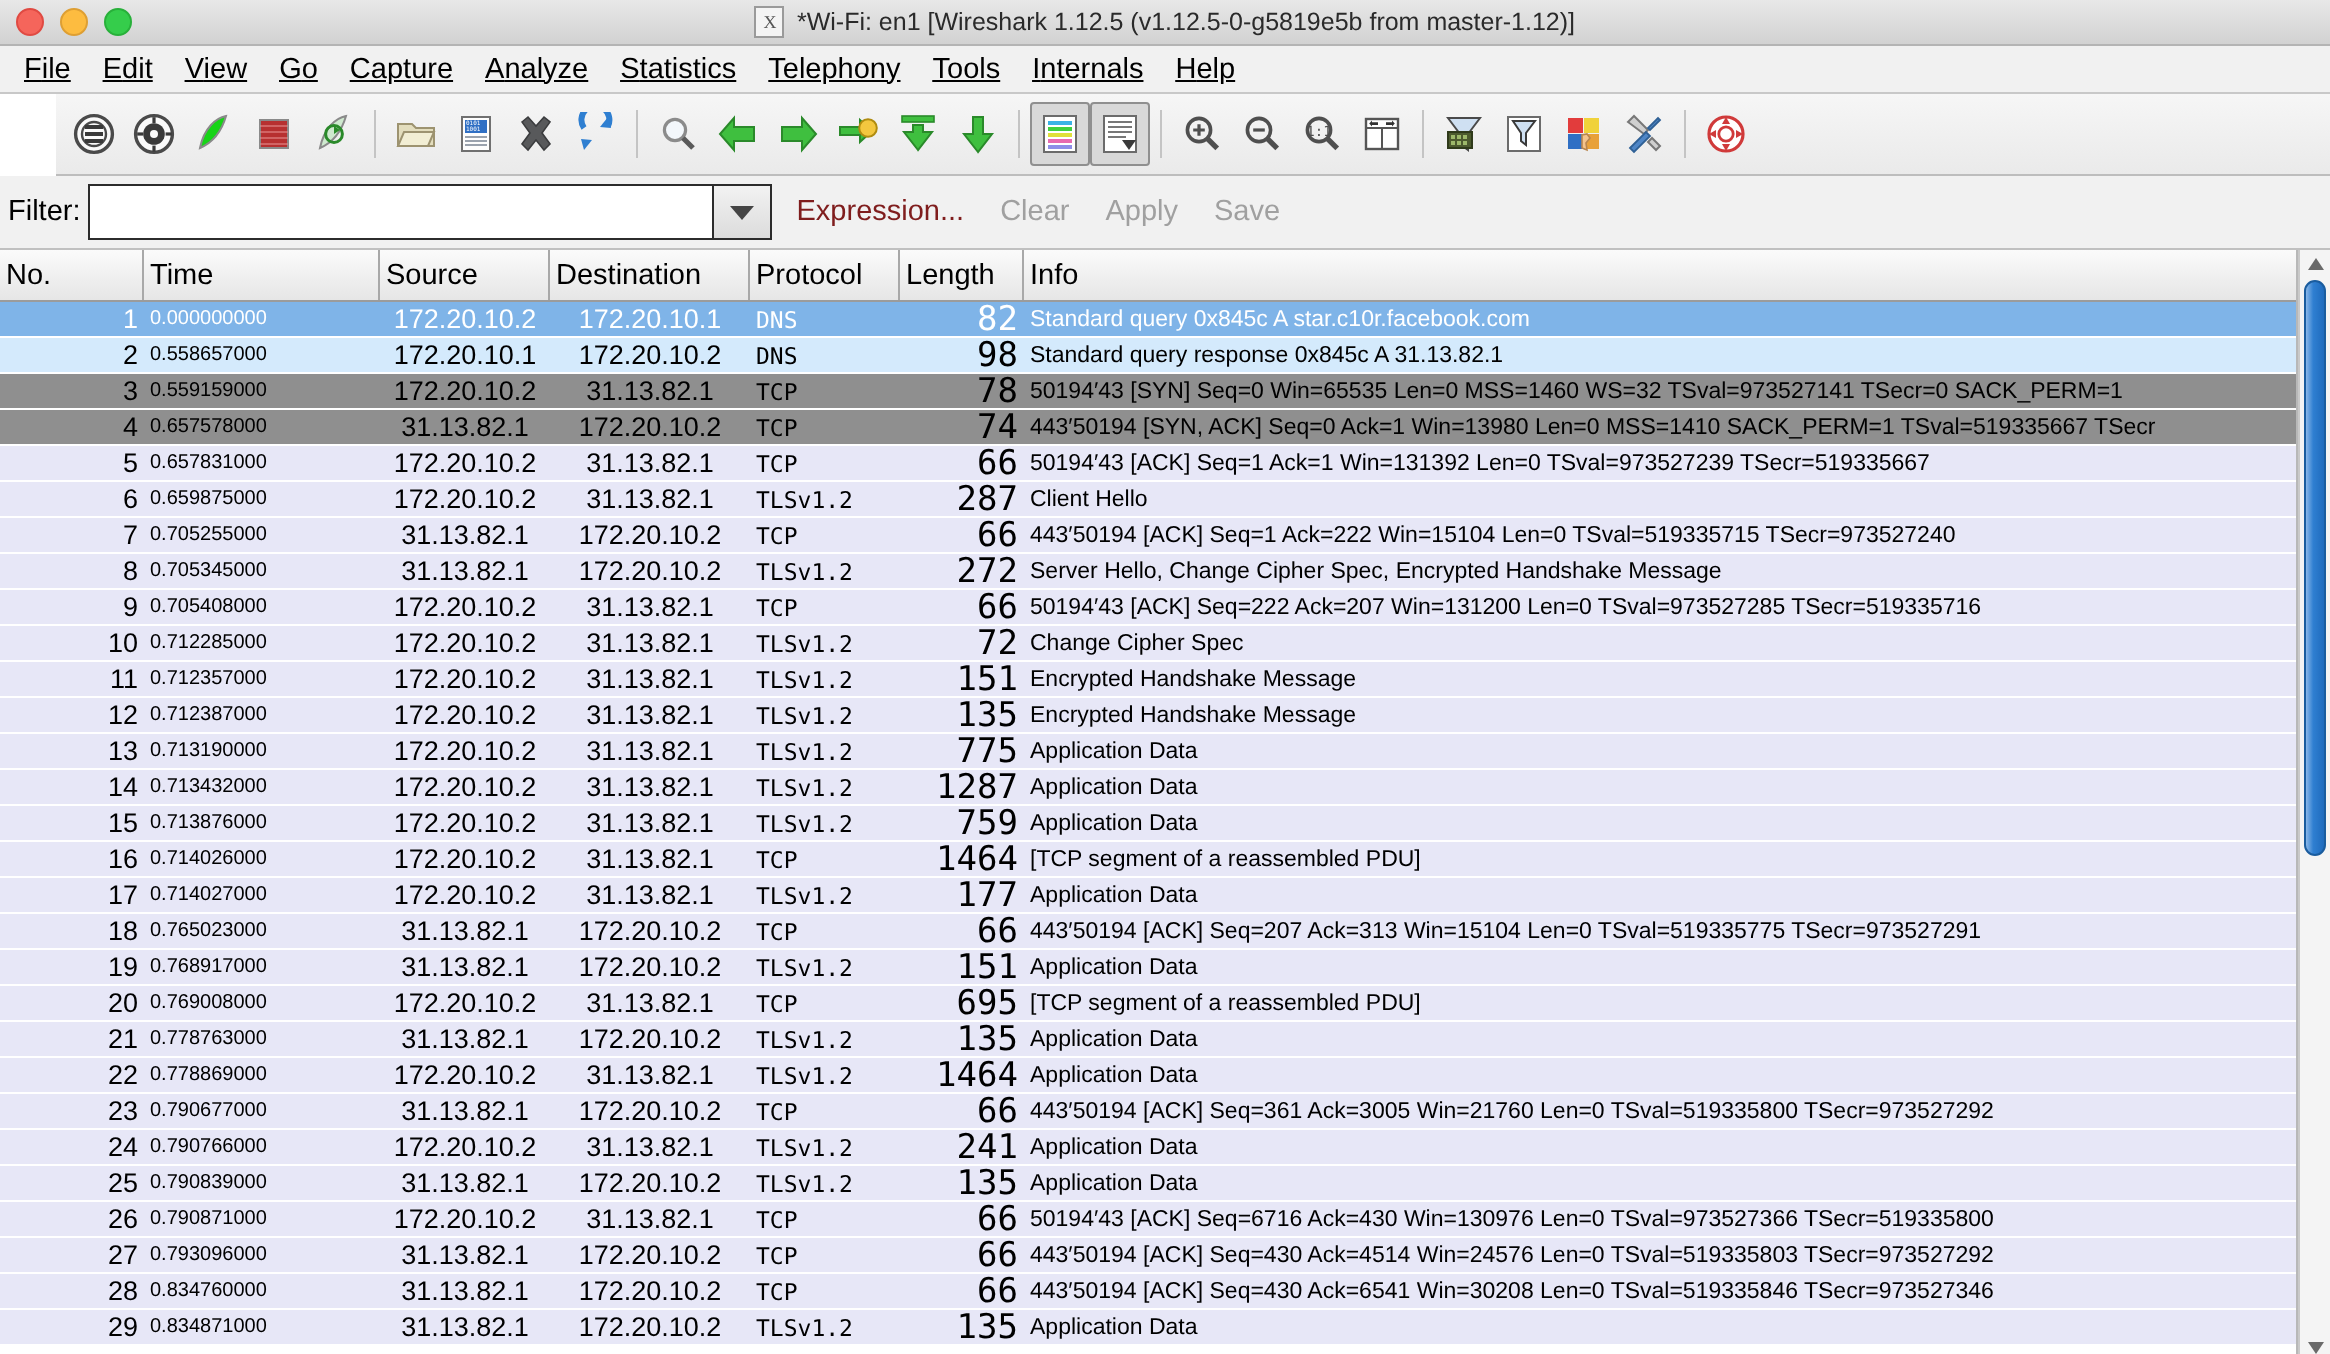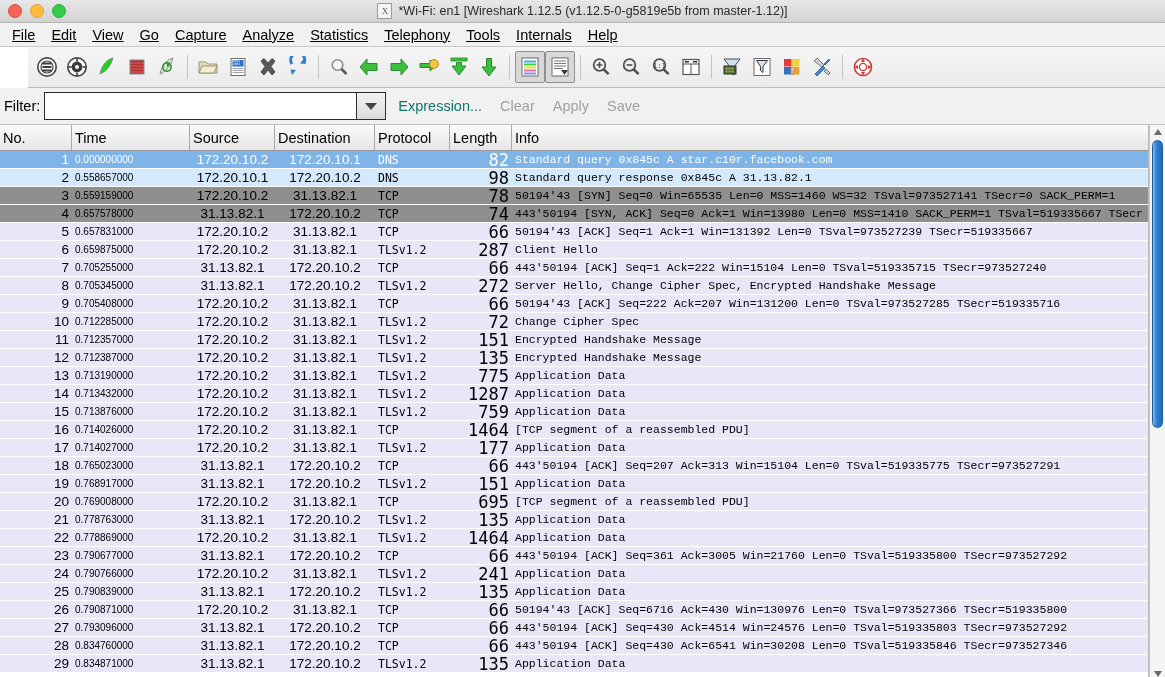--- a/index.html
+++ b/index.html
@@ -115,21 +115,21 @@
     border-left: 1px solid #2c2c2c;
     display: flex; align-items: center; justify-content: center;
   }
   .caret-down {
     width: 0; height: 0;
     border-left: 6px solid transparent;
     border-right: 6px solid transparent;
     border-top: 7px solid #454545;
   }
   .filter-actions { display: flex; align-items: center; margin-left: 12px; gap: 18px; }
-  .fa-item { font-size: 14.5px; color: #0f766e; white-space: nowrap; }
+  .fa-item { font-size: 14.5px; color: #7f1d1d; white-space: nowrap; }
   .fa-item.disabled { color: #a0a0a0; }
 
   
   .plist-wrap {
     position: relative;
     height: 556px;
     display: flex;
   }
   .plist {
     position: relative;
@@ -171,21 +171,21 @@
     overflow: hidden; white-space: nowrap;
     padding: 0 3px;
     line-height: 18px;
   }
   .c-no    { width: 72px;  text-align: right; font-family: "Liberation Sans", sans-serif; font-size: 13.5px;}
   .c-time  { width: 118px; text-align: left; padding-left: 2px; font-family: "Liberation Sans", sans-serif; font-size: 10px;}
   .c-src   { width: 85px;  text-align: center; font-family: "Liberation Sans", sans-serif; font-size: 13.5px;}
   .c-dst   { width: 100px; text-align: center; font-family: "Liberation Sans", sans-serif; font-size: 13.5px;}
   .c-proto { width: 75px;  text-align: left; padding-left: 5px; font-family: "DejaVu Sans Mono", monospace; font-size: 11.5px;}
   .c-len   { width: 62px;  text-align: right; font-family: "DejaVu Sans Mono", monospace; font-size: 17px;}
-  .c-info  { flex: 1;      text-align: left; padding-left: 5px; font-family: Liberation Mono, monospace; font-size: 11.5px;}
+  .c-info  { flex: 1;      text-align: left; padding-left: 5px; font-family: Liberation Sans, sans-serif; font-size: 11.5px;}
 
   
   .prow.st-selected { background: #7fb4e8; color: #ffffff; }
   .prow.st-dns      { background: #d4eafc; color: #000000; }
   .prow.st-tcp-syn  { background: #8f8f8f; color: #000000; }
   .prow.st-normal   { background: #e7e7f7; color: #000000; }
   .prow.sep-bottom  { border-bottom: 1px solid #ffffff; }
 
   
   .vscroll {

